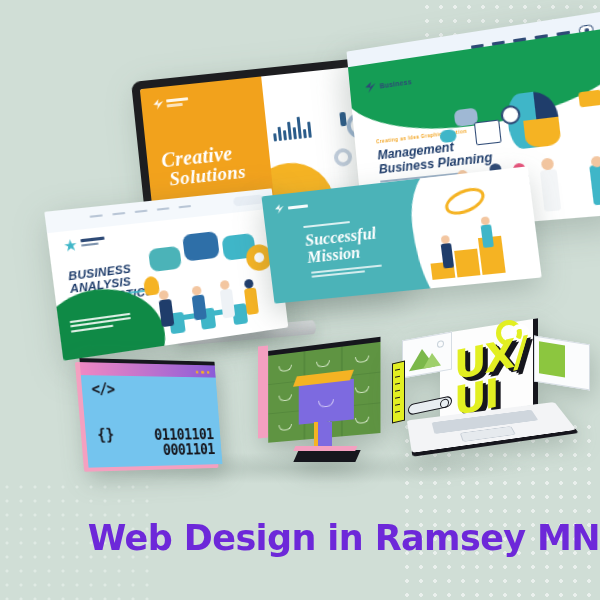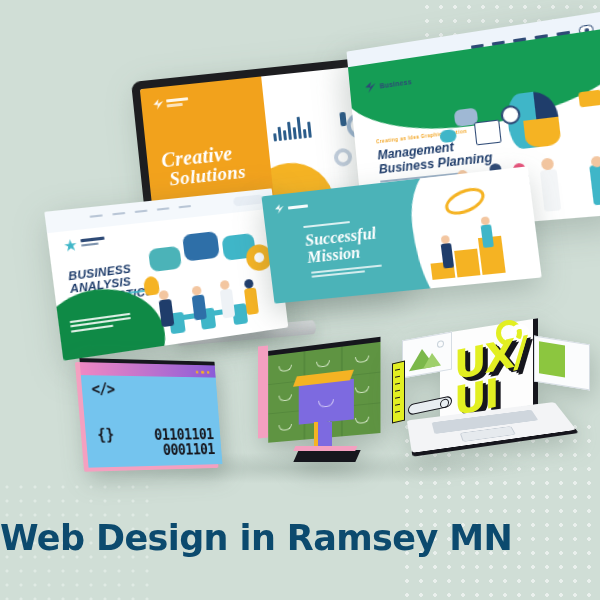--- a/index.html
+++ b/index.html
@@ -248,22 +248,22 @@
   .ux-pen{ position:absolute; left:16px; top:82px; width:44px; height:11px; background:#e8edf1;
     border:1.5px solid #16161d; border-radius:6px; transform:skewY(-12deg); }
   .ux-pen::after{ content:""; position:absolute; right:2px; top:1px; width:7px; height:7px;
     border-radius:50%; border:1.5px solid #16161d; }
 
   
   #floor-shadow{ position:absolute; left:70px; top:452px; width:470px; height:32px;
     background:radial-gradient(ellipse at center, rgba(90,110,100,.20), rgba(90,110,100,0) 70%); }
 
   
-  #title{ position:absolute; left:0; right:0; top:518px; text-align:left;
-    font-size:35px; font-weight:700; color:#0c4a6e; letter-spacing:-.6px;
+  #title{ position:absolute; left:0; right:0; top:518px; text-align:right;
+    font-size:35px; font-weight:700; color:#6d28d9; letter-spacing:-.6px;
     font-family:"DejaVu Sans", sans-serif; }
 </style>
 </head>
 <body>
 
 <div id="stage">
 
   <div class="dots tr"></div>
   <div class="dots br"></div>
   <div class="dots bl"></div>

